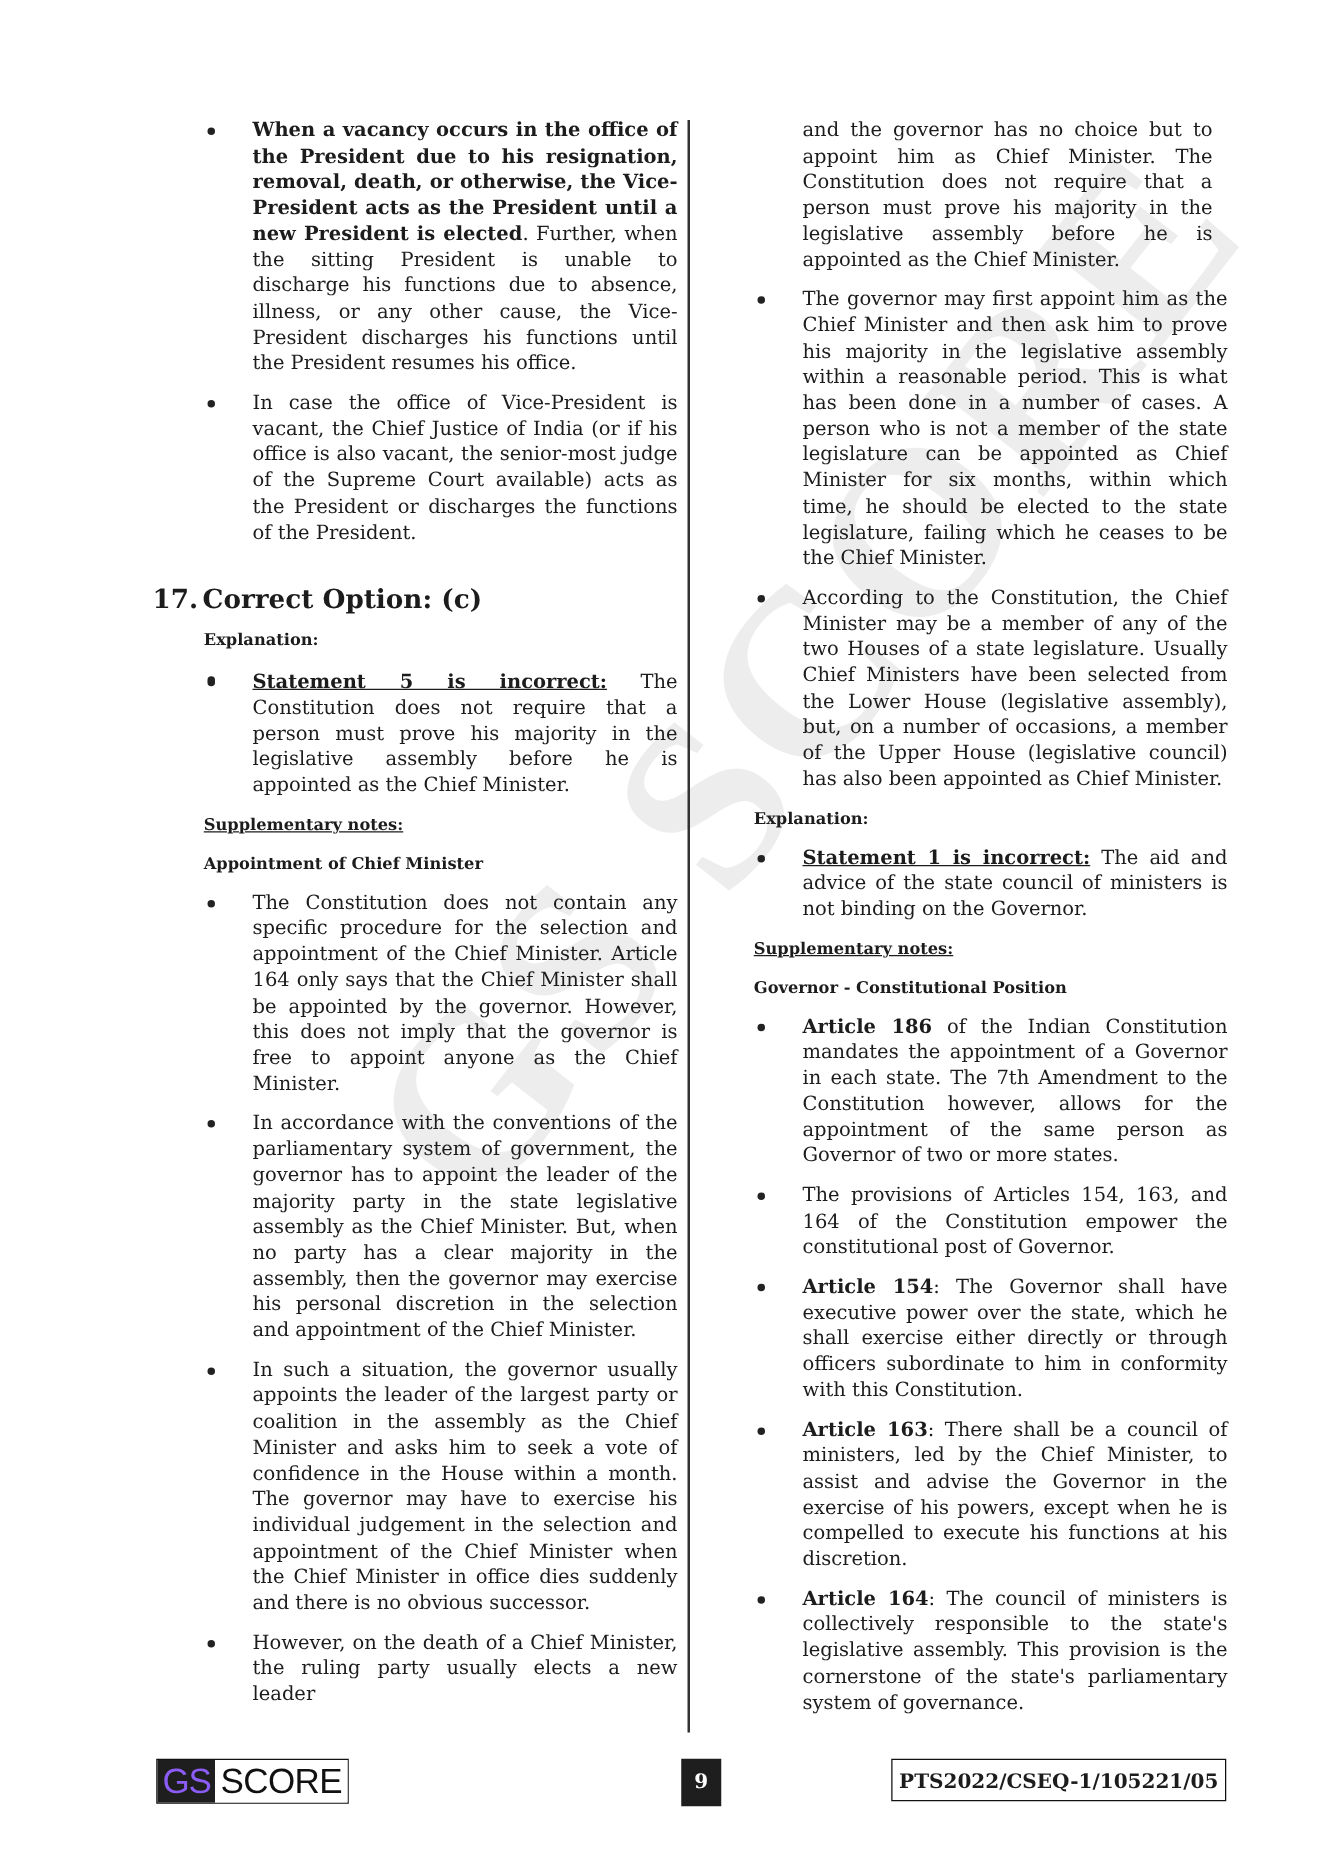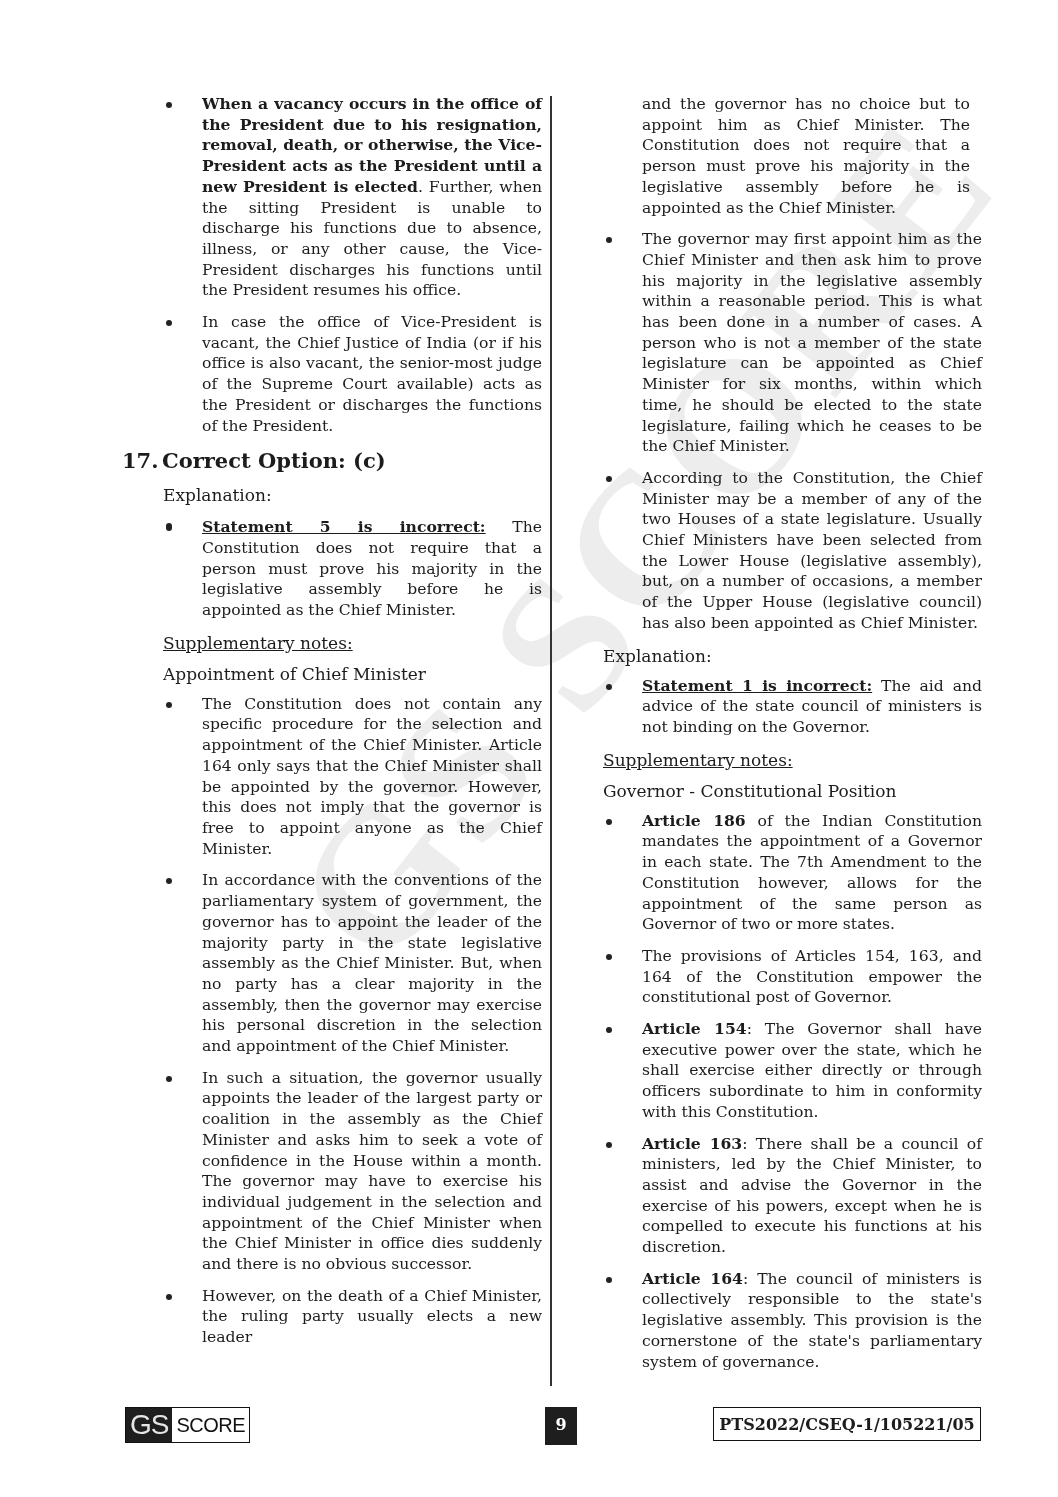--- a/index.html
+++ b/index.html
@@ -29,37 +29,37 @@
   .bullet {
     position: relative; padding-left: 80px; margin: 0 0 11px 0;
   }
   .bullet .dot {
     position: absolute; left: 44px; top: 8px; width: 6px; height: 6px; border-radius: 50%; background: #222;
   }
   .cont { padding-left: 80px; margin: 0 12px 11px 0; }
   b, .b { font-weight: bold; }
   .u { text-decoration: underline; font-weight: bold; }
   .qhead {
-    font-size: 21px; font-weight: bold; margin: 12px 0 10px 0; line-height: 26px;
+    font-size: 21px; font-weight: bold; margin: 30px 0 10px 0; line-height: 26px;
   }
   .qhead .num { display: inline-block; width: 40px; }
   .sub {
-    font-size: 17px; font-weight: normal; padding-left: 41px; margin: 8px 0 9px 0; line-height: 22px;
+    font-size: 13px; font-weight: bold; padding-left: 41px; margin: 8px 0 9px 0; line-height: 22px;
   }
   .sub.ul { text-decoration: underline; }
   .footer { position: absolute; top: 1407px; left: 0; width: 1058px; height: 40px; }
   .logo {
     position: absolute; left: 125px; top: 0; height: 34px; border: 1.5px solid #111;
     display: flex; align-items: stretch; font-family: "Liberation Sans", sans-serif;
   }
   .logo .gs {
-    background: #1e1e1e; color: #e5e5e5; font-size: 28px; padding: 0 4px; line-height: 34px; letter-spacing: -1px;
+    background: #1e1e1e; color: #8b5cf6; font-size: 28px; padding: 0 4px; line-height: 34px; letter-spacing: -1px;
   }
   .logo .score {
-    background: #fff; color: #111; font-size: 20px; padding: 0 4px; line-height: 34px; letter-spacing: -0.5px;
+    background: #fff; color: #111; font-size: 28px; padding: 0 4px; line-height: 34px; letter-spacing: -0.5px;
   }
   .pagenum {
     position: absolute; left: 545px; top: 0; width: 32px; height: 38px; background: #1e1e1e; color: #fff;
     font-size: 16px; font-weight: bold; text-align: center; line-height: 36px;
   }
   .code {
     position: absolute; left: 713px; top: 0; width: 268px; height: 34px; border: 1.5px solid #111;
     font-size: 16px; font-weight: bold; text-align: center; line-height: 34px; box-sizing: border-box;
   }
 </style>

